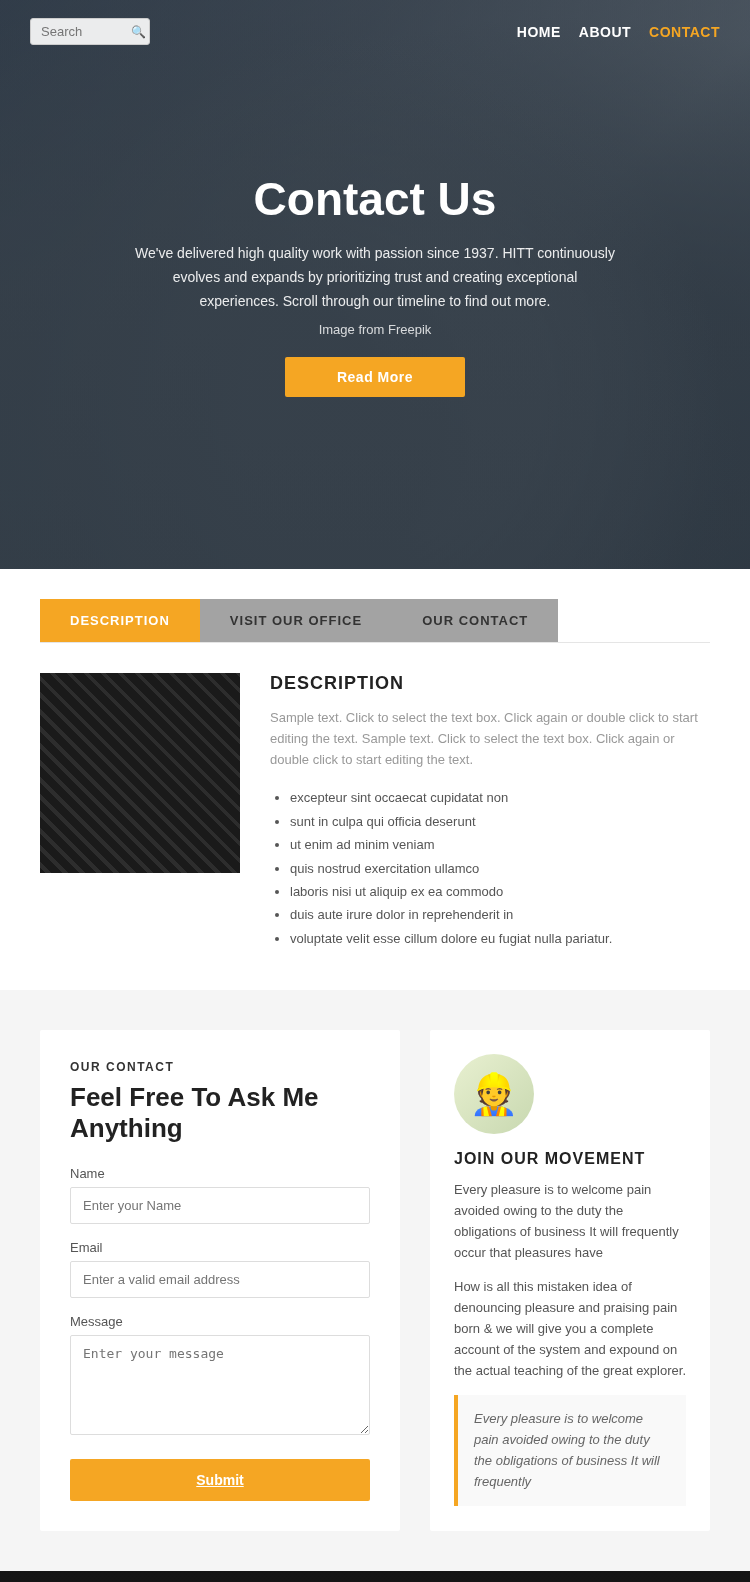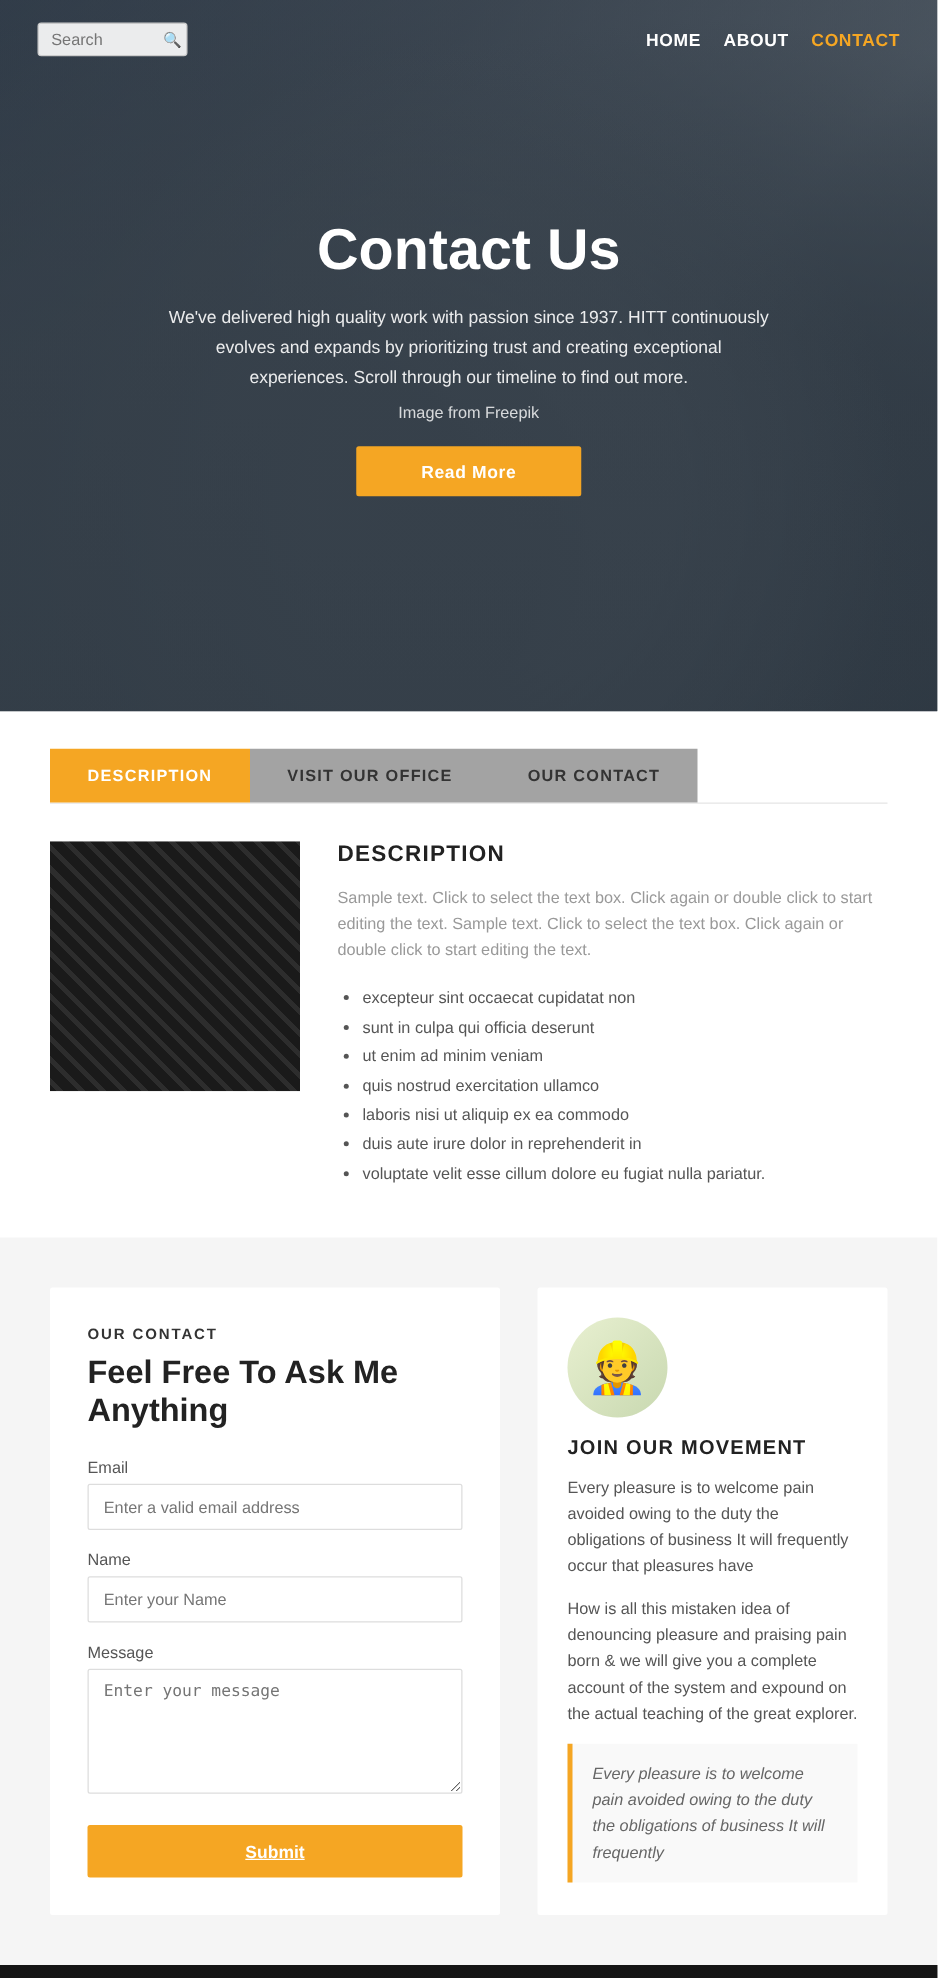--- a/index.html
+++ b/index.html
@@ -212,26 +212,26 @@
       <li>voluptate velit esse cillum dolore eu fugiat nulla pariatur.</li>
     </ul>
   </div>
 </div>
 
 <div class="contact-section">
   <div class="contact-left">
     <div class="contact-label">OUR CONTACT</div>
     <div class="contact-title">Feel Free To Ask Me Anything</div>
     <div class="form-group">
+      <label>Name</label>
+      <input type="text" placeholder="Enter your Name" style="">
+    </div>
+    <div class="form-group">
       <label>Email</label>
       <input type="email" placeholder="Enter a valid email address" style="">
-    </div>
-    <div class="form-group">
-      <label>Name</label>
-      <input type="text" placeholder="Enter your Name" style="">
     </div>
     <div class="form-group">
       <label>Message</label>
       <textarea placeholder="Enter your message" style=""></textarea>
     </div>
     <button class="btn-submit">Submit</button>
   </div>
 
   <div class="contact-right">
     <div class="avatar-circle">

